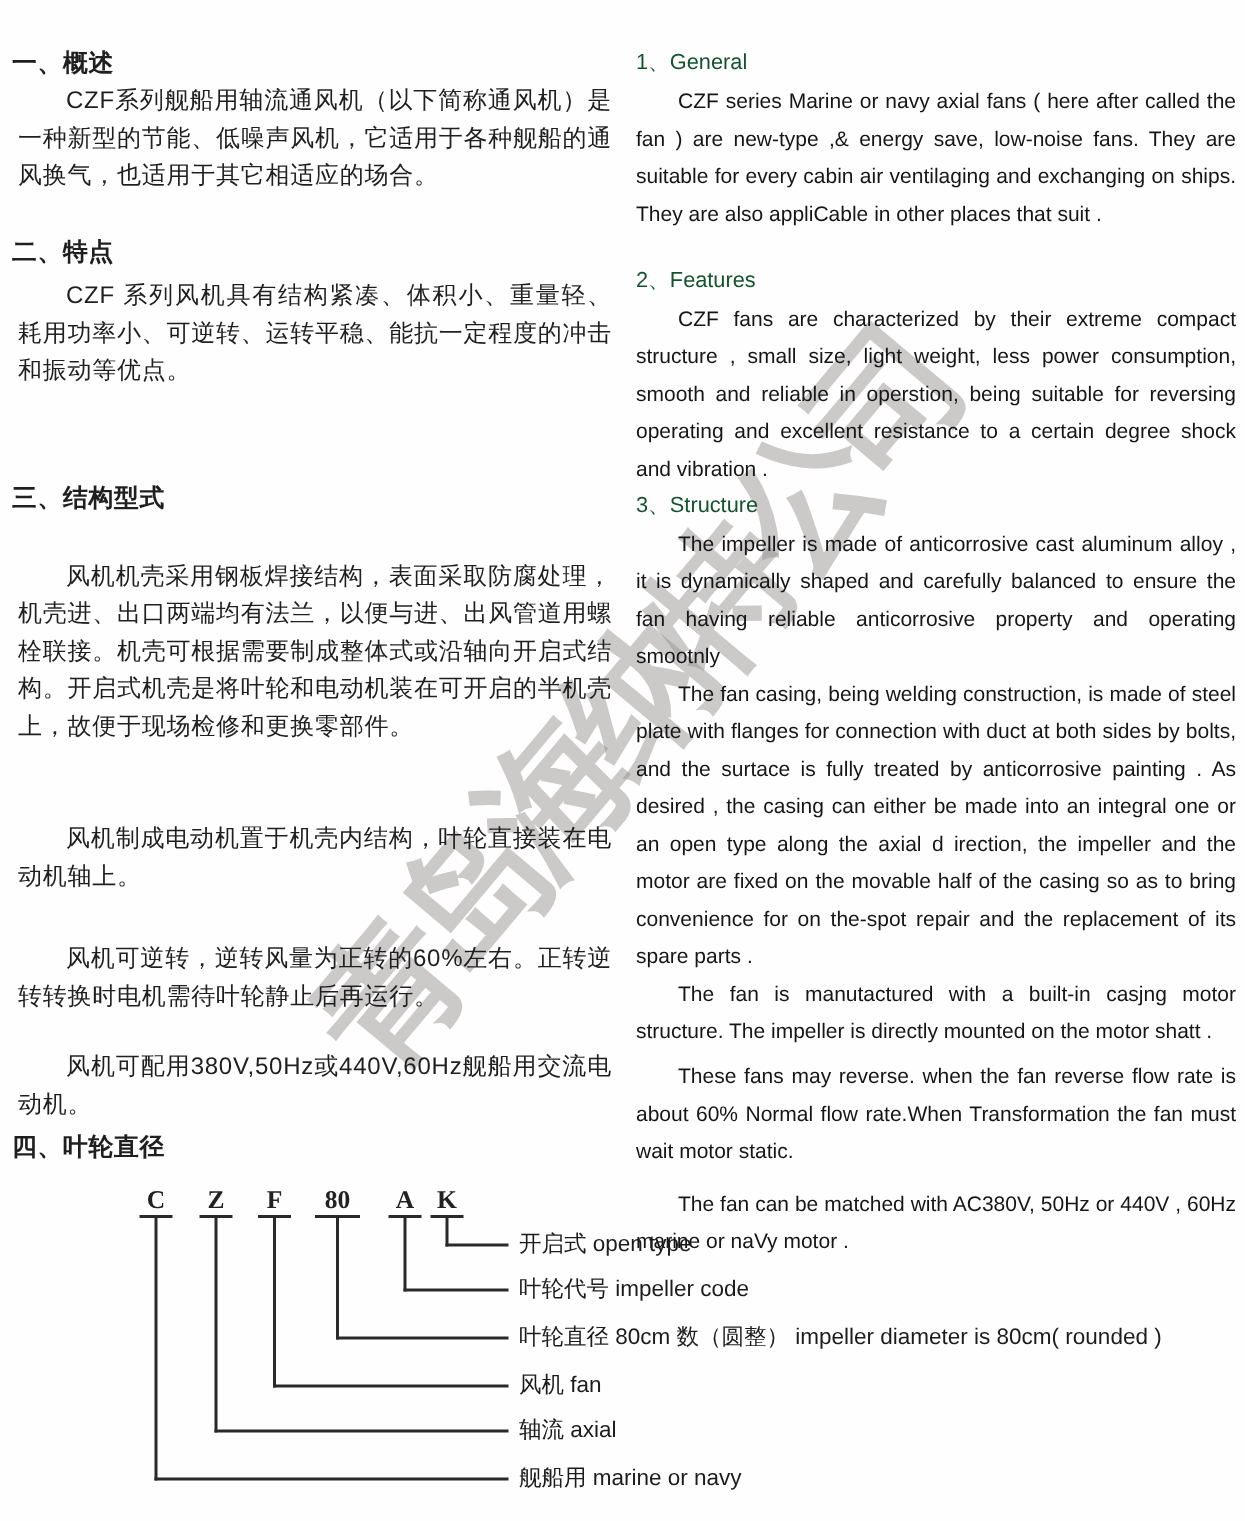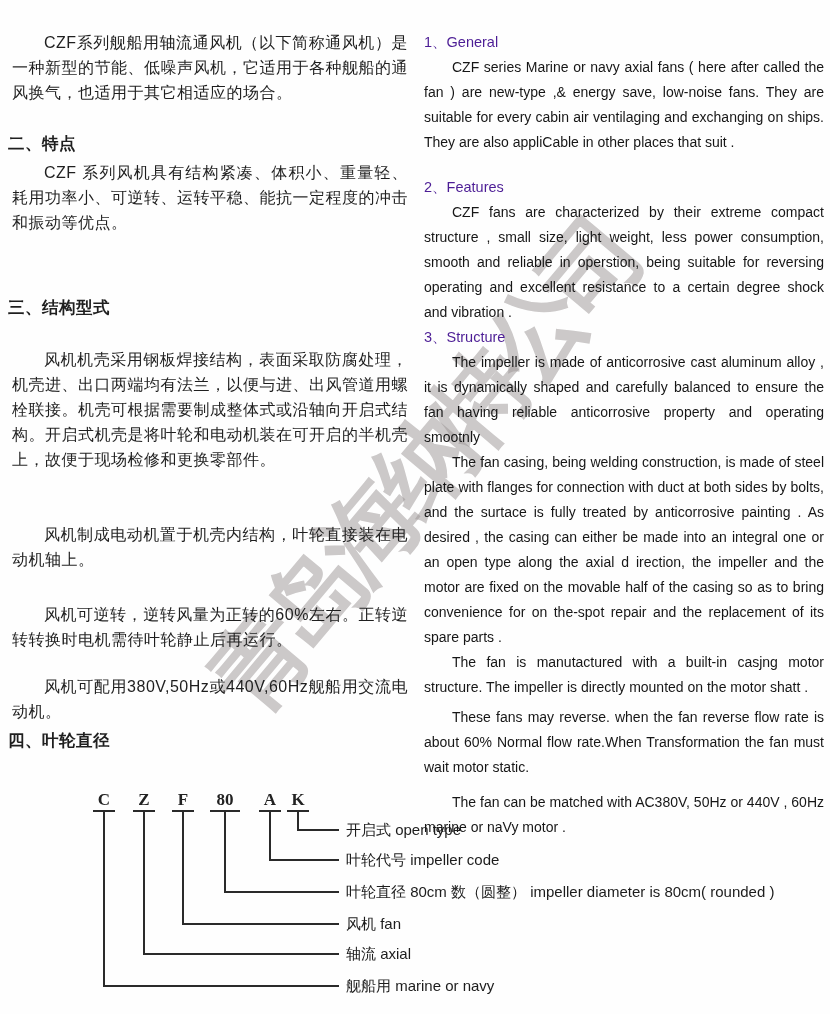--- a/index.html
+++ b/index.html
@@ -20,21 +20,21 @@
     pointer-events:none;
   }
   
   .col{position:absolute;top:30px;}
   .col-left{left:8px;width:404px;}
   .col-right{left:424px;width:400px;}
   .zh{font-size:16px;line-height:25px;font-weight:400;letter-spacing:0.5px;
       text-align:justify;margin:4px;font-family:"Liberation Sans","DejaVu Sans",sans-serif;}
   .zh-h{font-size:16.5px;line-height:25px;font-weight:700;margin:0;letter-spacing:0.5px;}
   .en{font-size:14px;line-height:25px;margin:0;text-align:justify;color:#161616;}
-  .en-h{font-size:14.5px;line-height:25px;margin:0;color:#4c1d95;}
+  .en-h{font-size:14.5px;line-height:25px;margin:0;color:#14532d;}
   .ind{text-indent:2em;}
   
   .zh-p1{margin-top:0;}
   .zh-h2{margin-top:26px;}
   .zh-h3{margin-top:60px;}
   .zh-p3b{margin-top:27px;}
   .zh-p3c{margin-top:50px;}
   .zh-p3d{margin-top:30px;}
   .zh-p3e{margin-top:22px;}
   .en-h2{margin-top:20px;}
@@ -56,20 +56,21 @@
   }
 </style>
 </head>
 <body>
 
 <div class="page">
 
   <div class="watermark">青岛海纳特公司</div>
 
   <div class="col col-left">
+    <p class="zh-h">一、概述</p>
     <p class="zh ind zh-p1">CZF系列舰船用轴流通风机（以下简称通风机）是一种新型的节能、低噪声风机，它适用于各种舰船的通风换气，也适用于其它相适应的场合。</p>
     <p class="zh-h zh-h2">二、特点</p>
     <p class="zh ind">CZF 系列风机具有结构紧凑、体积小、重量轻、耗用功率小、可逆转、运转平稳、能抗一定程度的冲击和振动等优点。</p>
     <p class="zh-h zh-h3">三、结构型式</p>
     <p class="zh ind zh-p3b">风机机壳采用钢板焊接结构，表面采取防腐处理，机壳进、出口两端均有法兰，以便与进、出风管道用螺栓联接。机壳可根据需要制成整体式或沿轴向开启式结构。开启式机壳是将叶轮和电动机装在可开启的半机壳上，故便于现场检修和更换零部件。</p>
     <p class="zh ind zh-p3c">风机制成电动机置于机壳内结构，叶轮直接装在电动机轴上。</p>
     <p class="zh ind zh-p3d">风机可逆转，逆转风量为正转的60%左右。正转逆转转换时电机需待叶轮静止后再运行。</p>
     <p class="zh ind zh-p3e">风机可配用380V,50Hz或440V,60Hz舰船用交流电动机。</p>
     <p class="zh-h">四、叶轮直径</p>
   </div>

